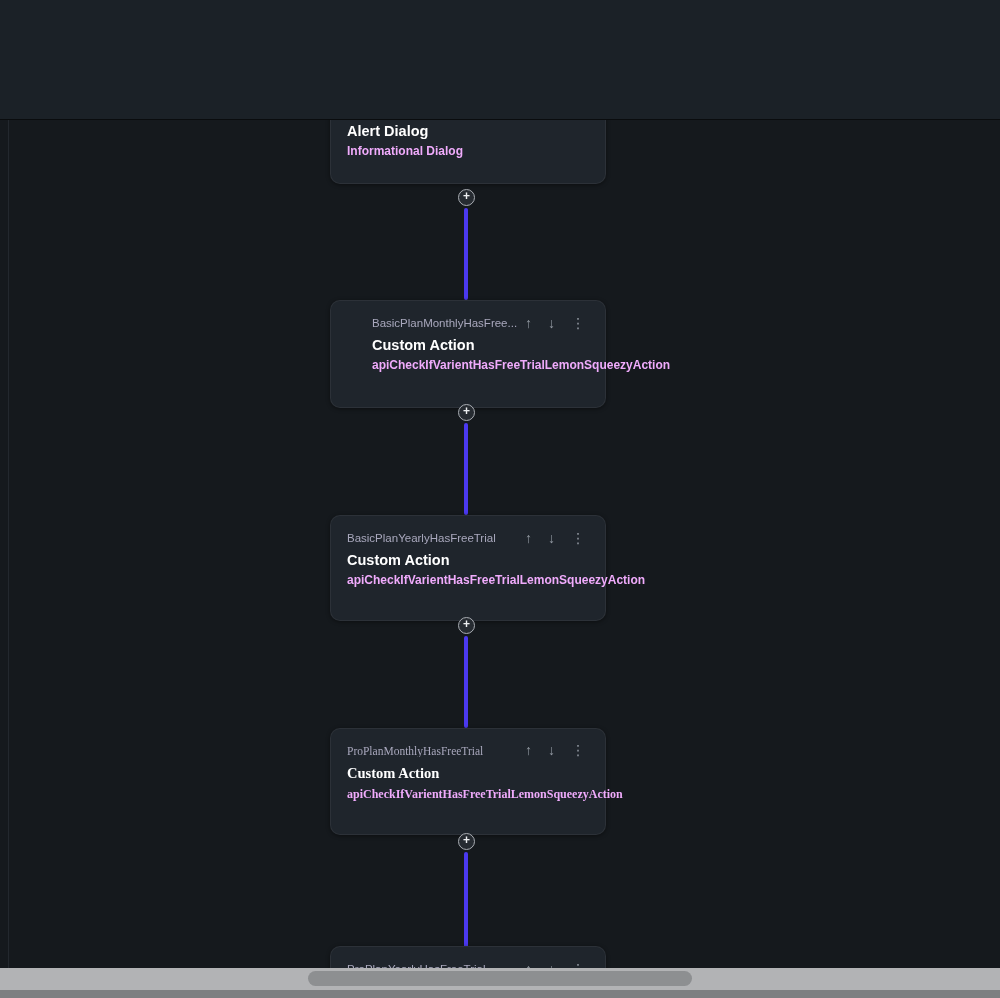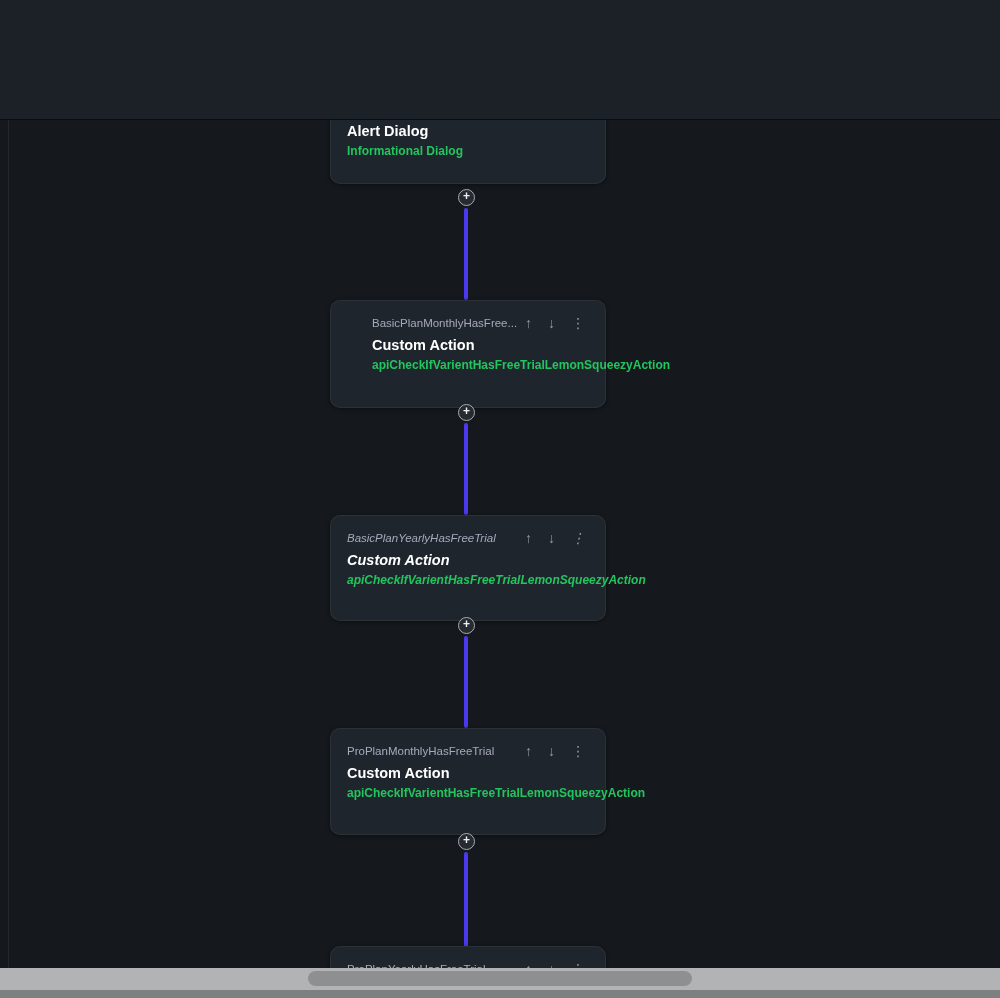--- a/index.html
+++ b/index.html
@@ -31,26 +31,26 @@
   }
   .card-head { display:flex; align-items:center; height:20px; margin-bottom:4px; }
   .card-name {
     flex:1; font-size:11.5px; color:#a9a8bd;
     white-space:nowrap; overflow:hidden;
   }
   .card-icons { display:flex; align-items:center; gap:16px; margin-right:4px; }
   .icon-btn { color:#939aa3; font-size:14px; line-height:14px; cursor:pointer; }
   .icon-kebab { font-size:14px; letter-spacing:0; }
   .card-title { font-size:14.5px; font-weight:bold; color:#ffffff; margin:2px 0 5px; }
-  .card-sub { font-size:12px; font-weight:bold; color:#22c55e; }
+  .card-sub { font-size:12px; font-weight:bold; color:#f0abfc; }
 
   .card-0 { top:86px;  height:98px; }
   .card-1 { top:300px; height:108px;padding-left:41px; }
-  .card-2 { top:515px; height:106px;font-style:italic; }
-  .card-3 { top:728px; height:107px; }
+  .card-2 { top:515px; height:106px; }
+  .card-3 { top:728px; height:107px;font-family:Liberation Serif, serif; }
   .card-4 { top:946px; height:80px; }
 
   
   .connector {
     position:absolute; left:464px; width:4px;
     background:#4b39ef; border-radius:2px; z-index:6;
   }
   .conn-0 { top:208px; height:92px; }
   .conn-1 { top:423px; height:92px; }
   .conn-2 { top:636px; height:92px; }

